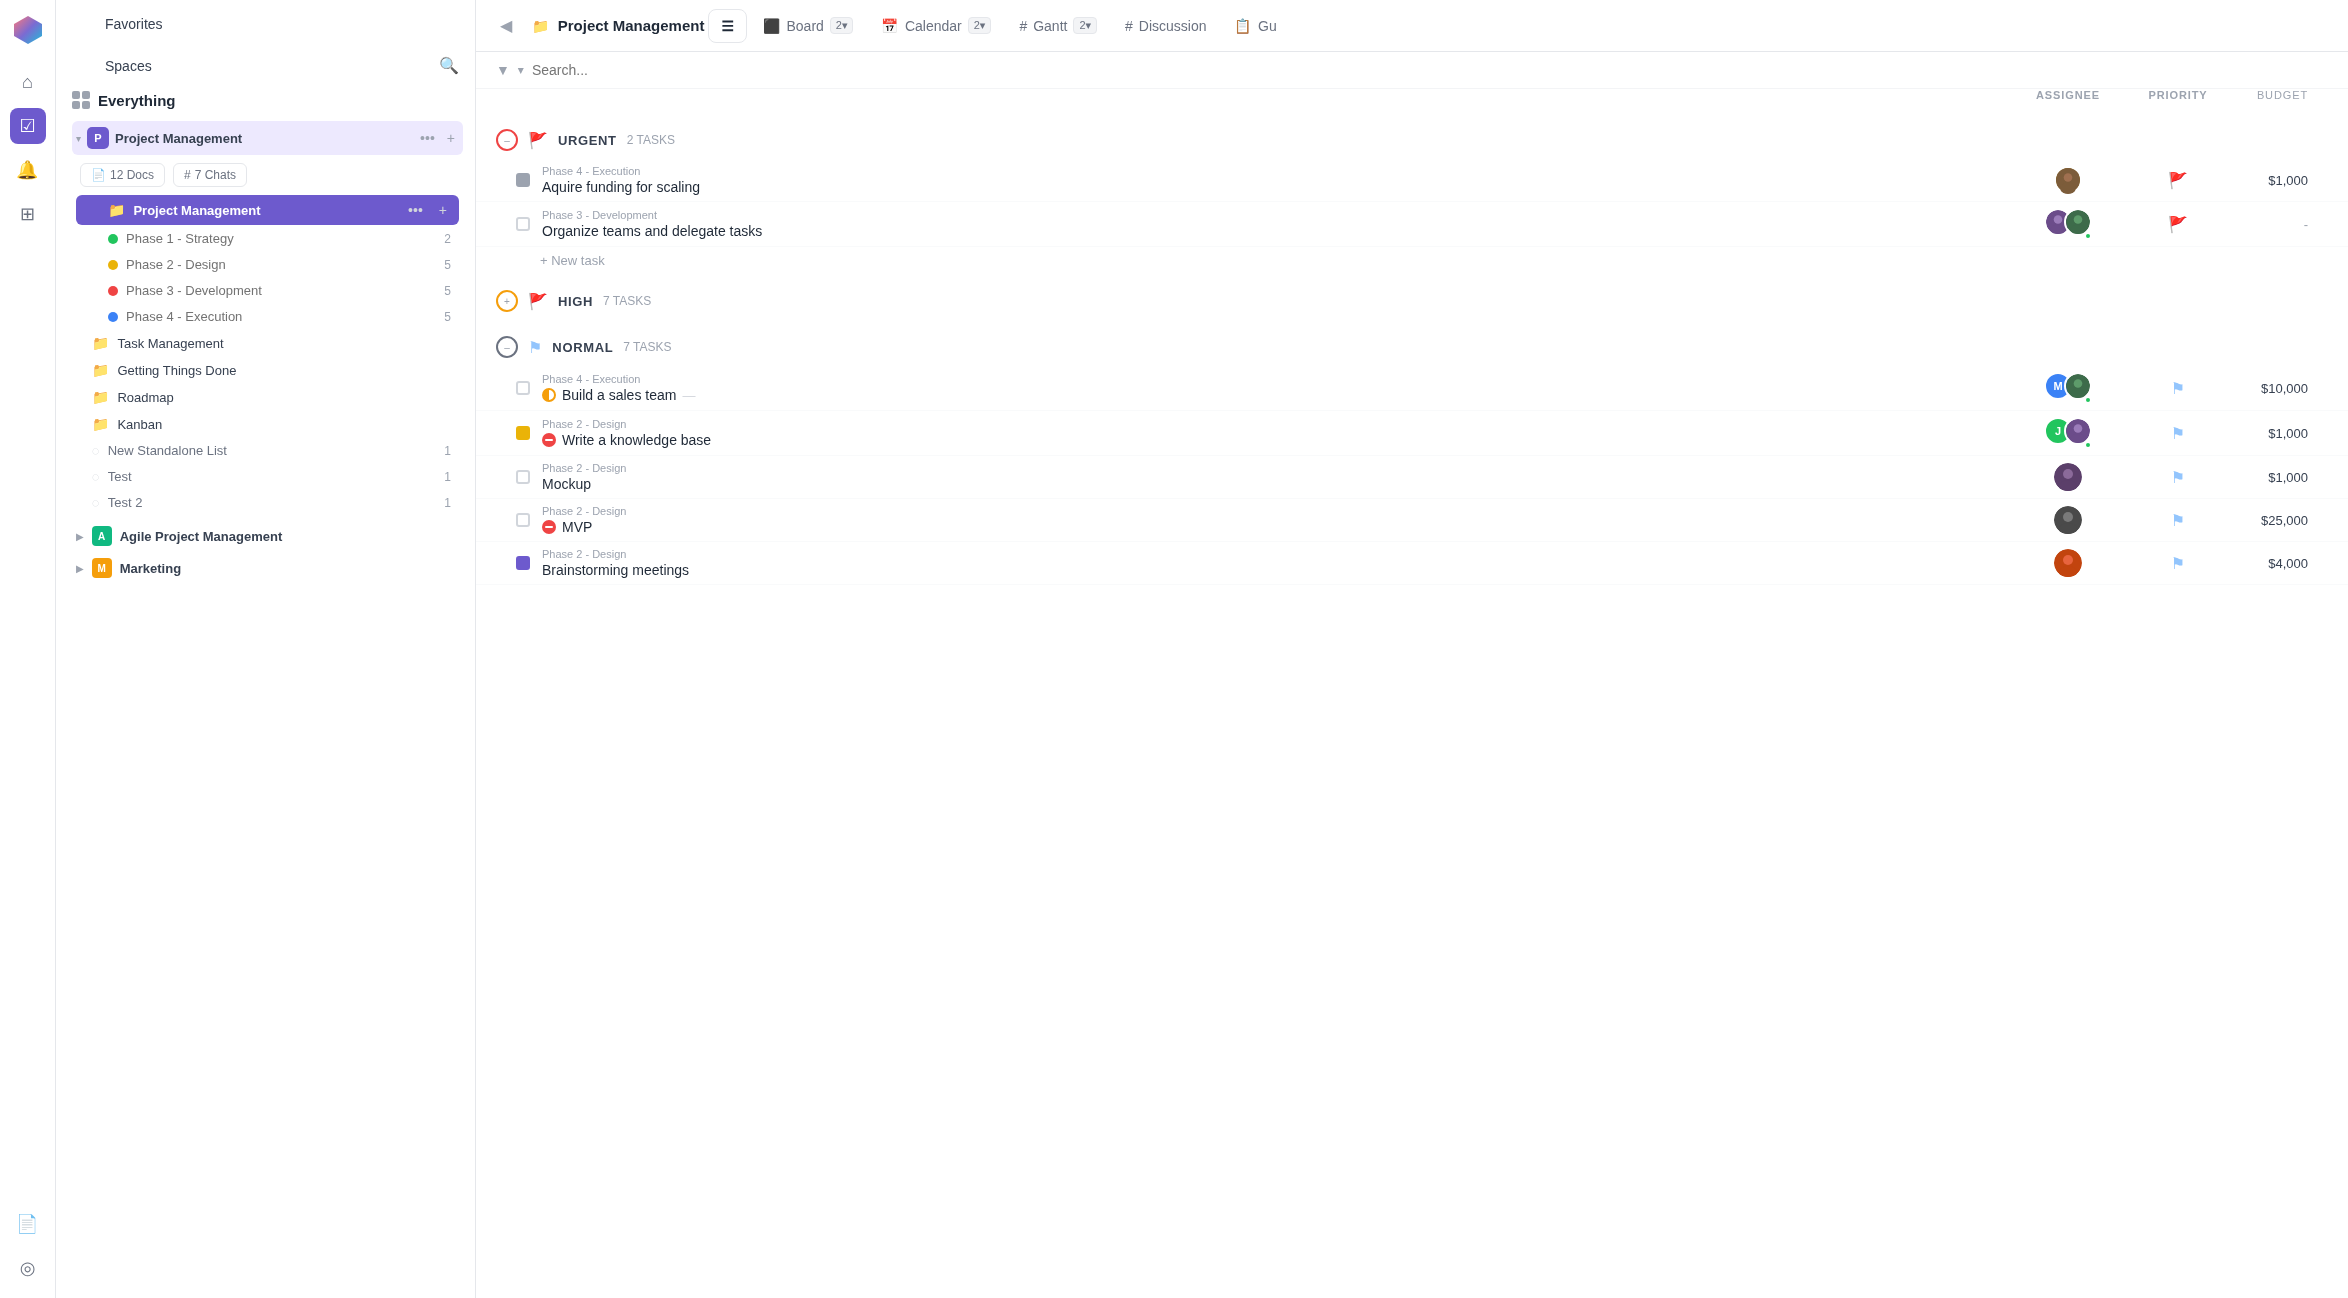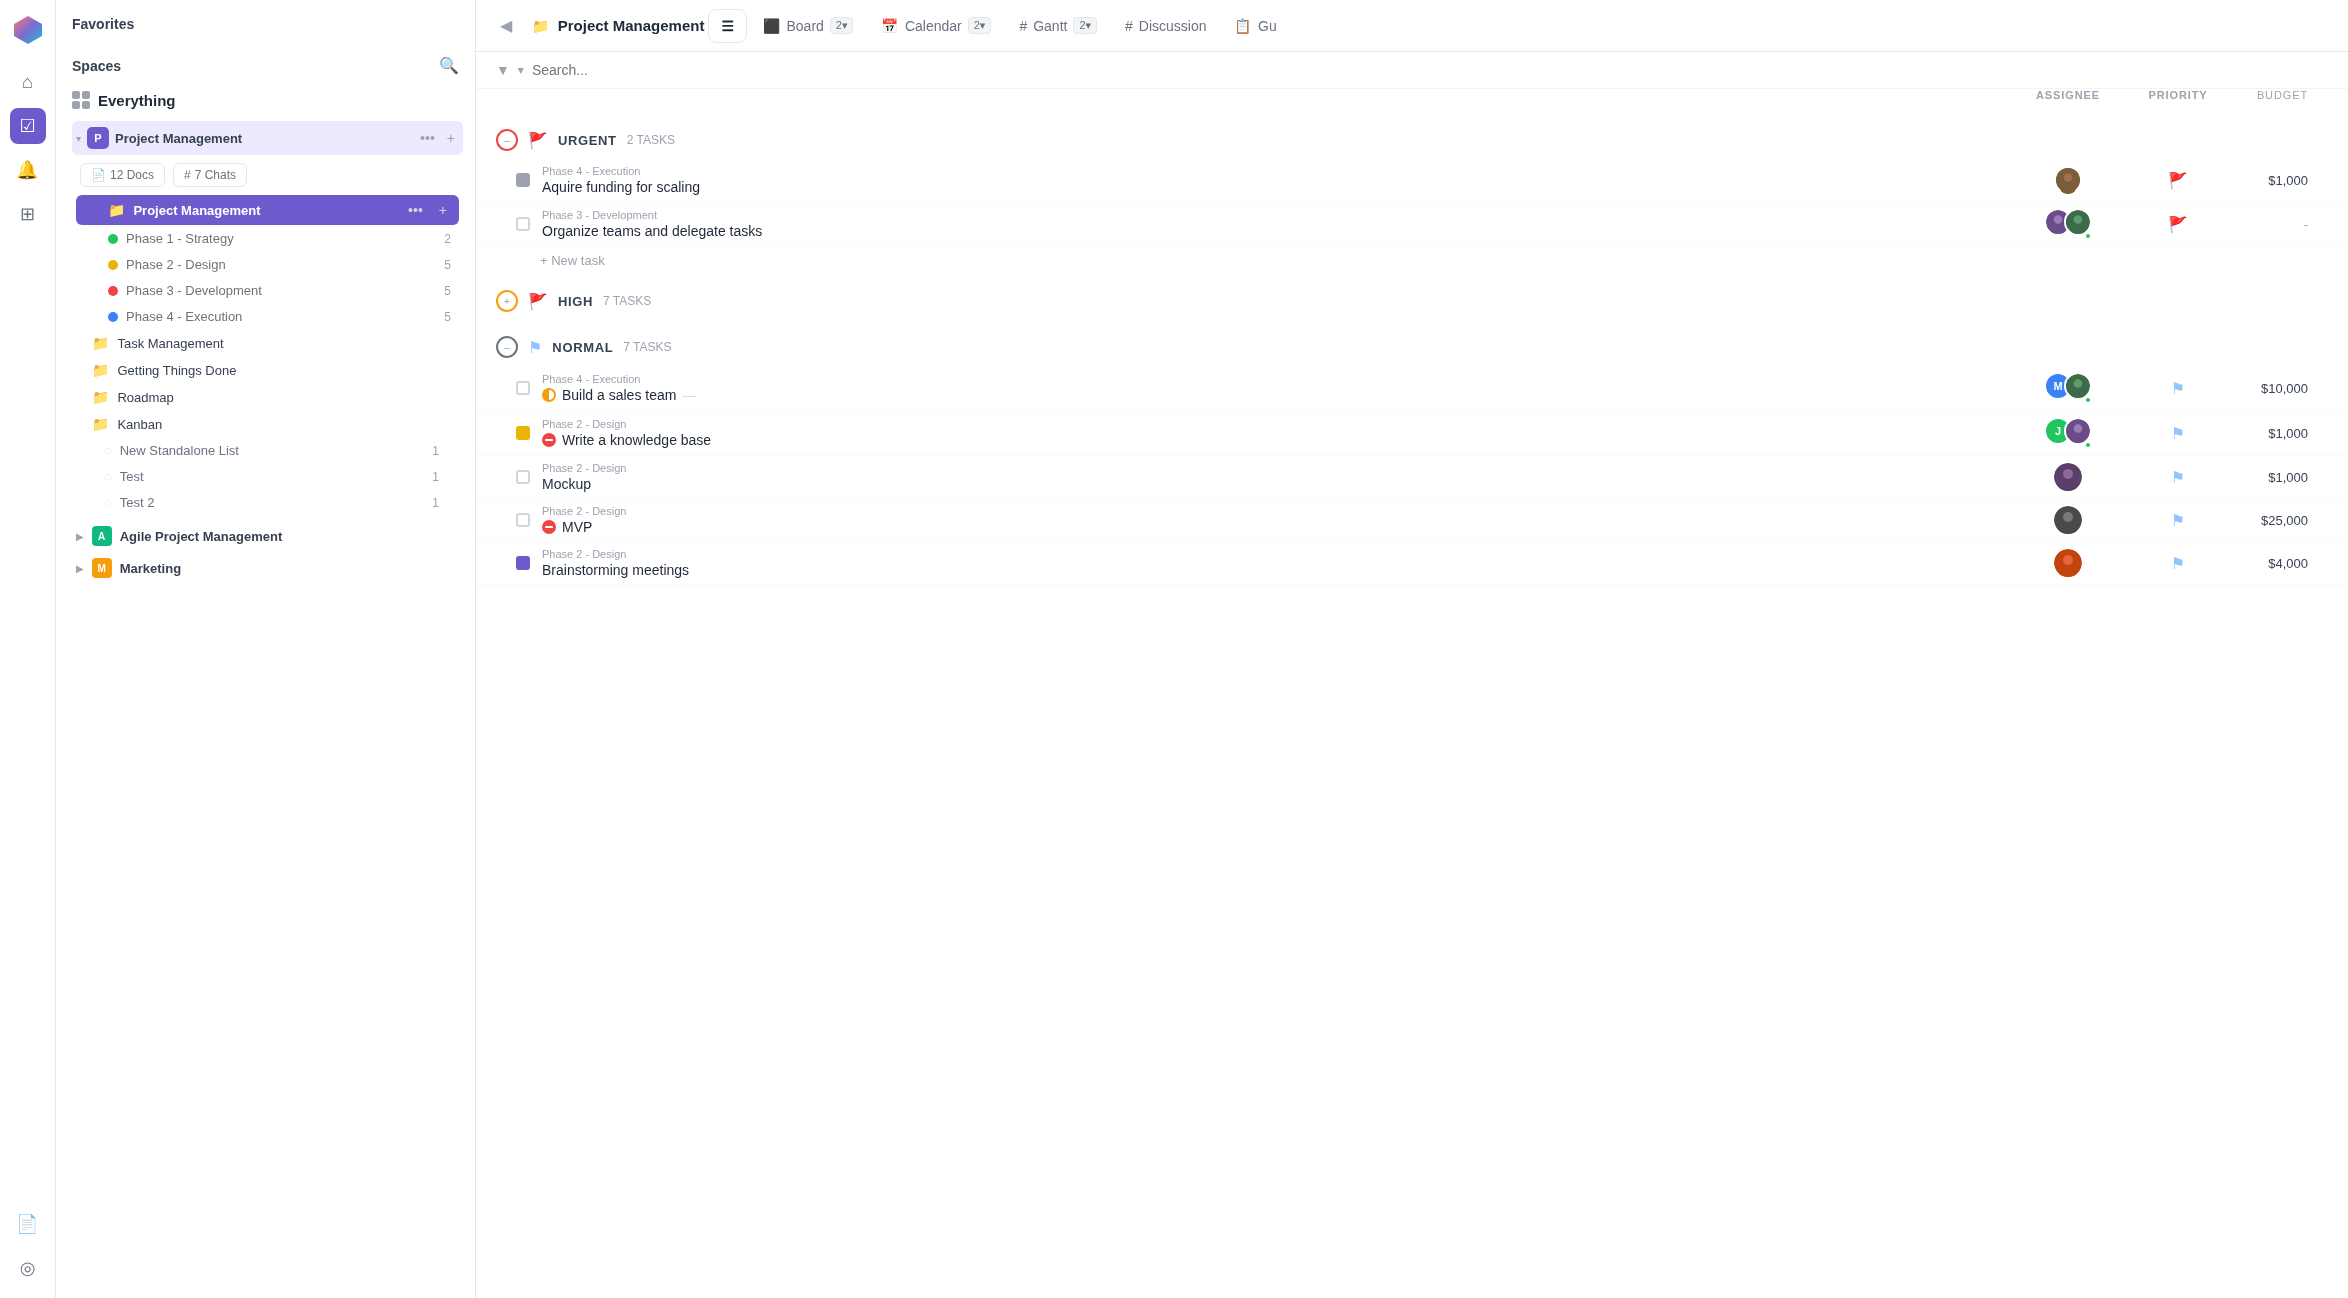--- a/index.html
+++ b/index.html
@@ -46,22 +46,23 @@
       flex-shrink: 0;
     }
     .sidebar-header {
       padding: 16px 16px 8px;
       display: flex;
       align-items: center;
       justify-content: space-between;
     }
     .sidebar-header-title {
       font-size: 14px;
-      font-weight: 700;
+      font-weight: 400;
       color: #374151;
+      margin-left: 33px;
     }
     .sidebar-search-btn {
       color: #9ca3af;
       cursor: pointer;
       font-size: 16px;
     }
 
     .sidebar-everything {
       display: flex;
       align-items: center;
@@ -189,21 +190,21 @@
     .folder-icon { color: #9ca3af; font-size: 14px; }
     .folder-label { font-size: 13px; color: #374151; font-weight: 500; }
 
     .sidebar-standalone-item {
       display: flex;
       align-items: flex-end;
       gap: 8px;
       padding: 5px 8px 5px 16px;
       cursor: pointer;
       border-radius: 6px;
-      margin: 1px 16px;
+      margin: 1px 4px;
     }
     .standalone-icon { color: #d1d5db; font-size: 13px; }
     .standalone-label { font-size: 13px; color: #6b7280; flex: 1; }
     .standalone-count { font-size: 12px; color: #9ca3af; }
 
     .sub-space-header {
       display: flex;
       align-items: center;
       gap: 8px;
       padding: 5px 8px 5px 16px;

